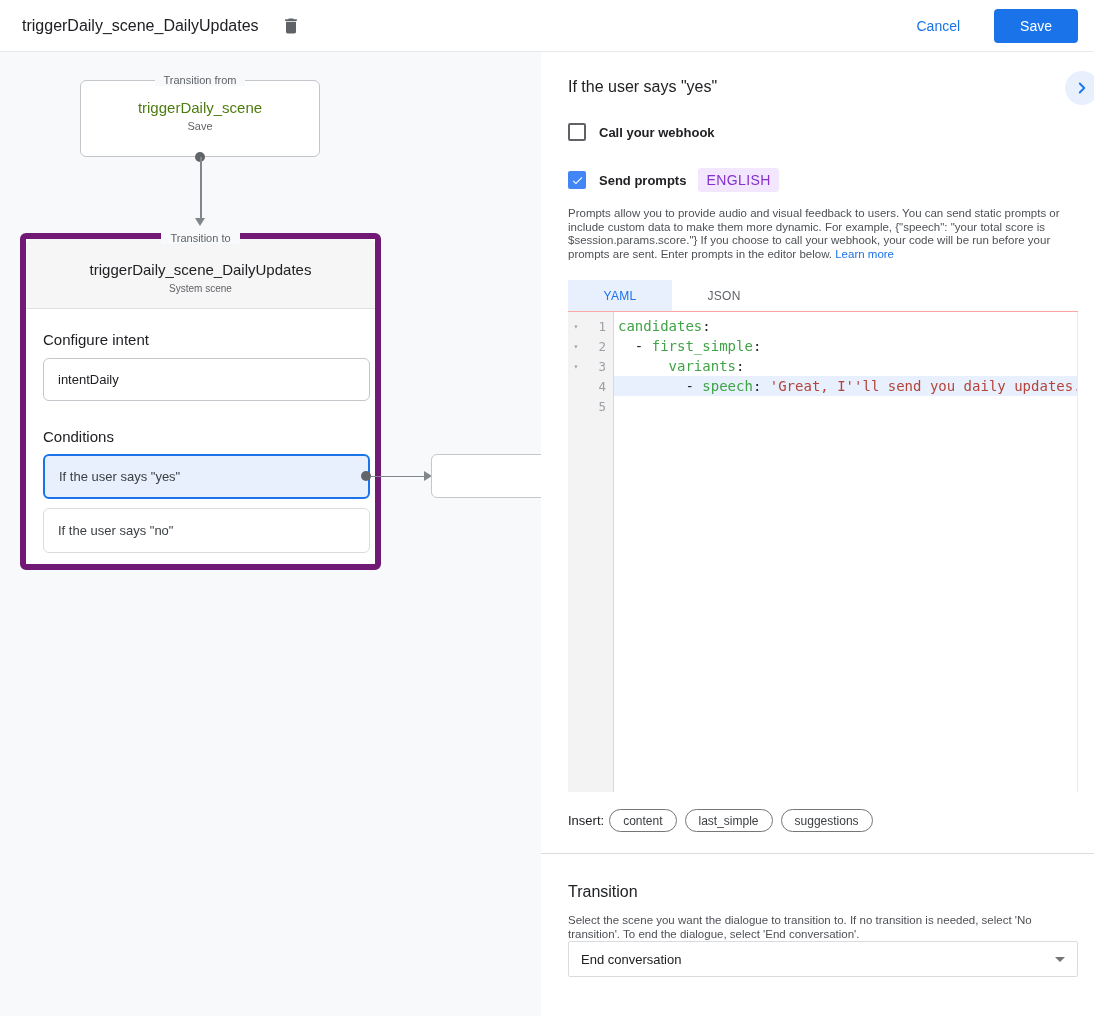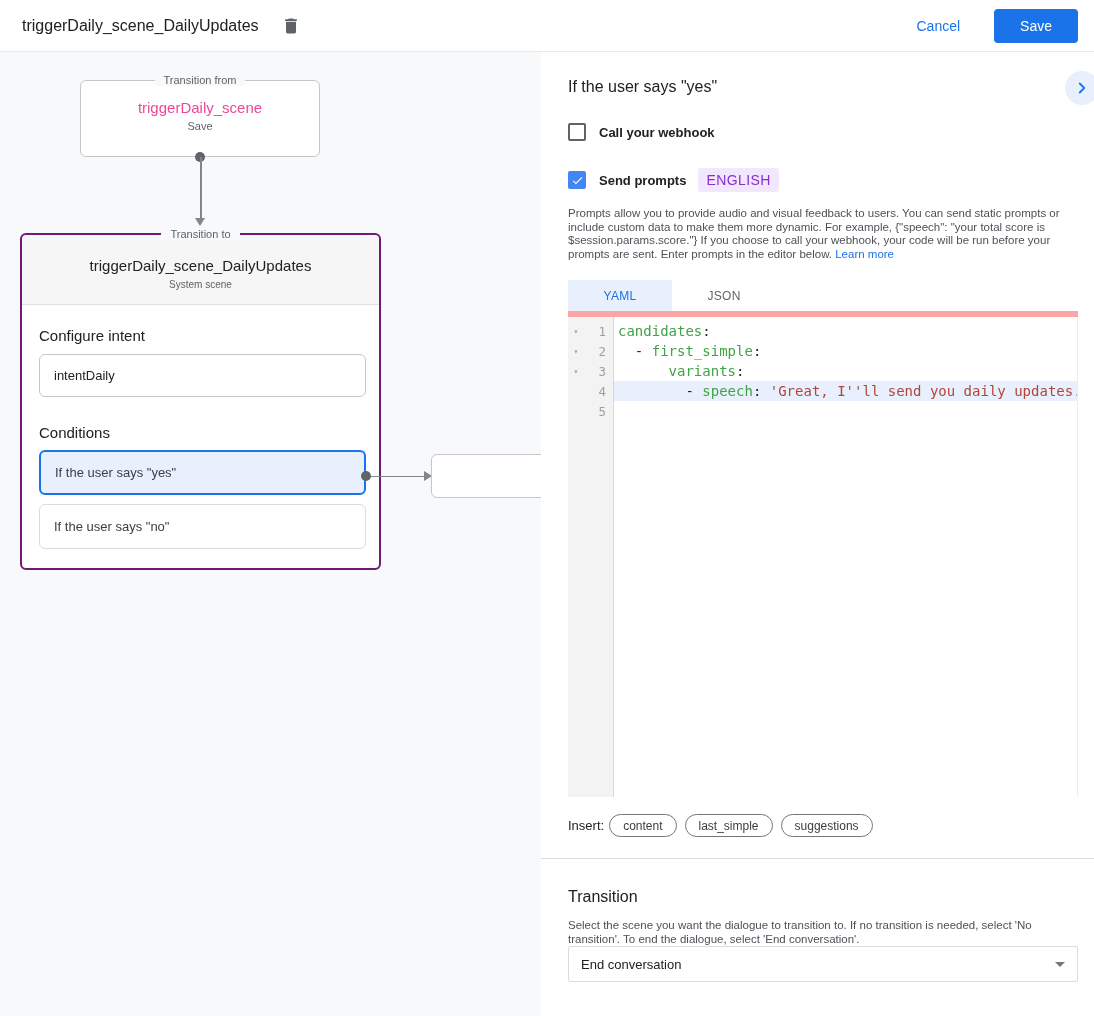--- a/index.html
+++ b/index.html
@@ -28,31 +28,31 @@
   }
   .legend {
     position:absolute; left:0; right:0; top:-7px; text-align:center;
     font-size:11px; color:#5f6368; pointer-events:none;
   }
   .legend span { background:#f8f9fa; padding:0 9px; }
   .from-box {
     position:absolute; left:80px; top:28px; width:240px; height:77px;
     background:#fff; border:1px solid #c3c7cc; border-radius:6px; text-align:center;
   }
-  .from-box .scene-name { margin-top:18px; font-size:15px; color:#ec4899; }
+  .from-box .scene-name { margin-top:18px; font-size:15px; color:#4d7c0f; }
   .from-box .scene-type { margin-top:4px; font-size:11px; color:#5f6368; }
   .conn-dot { position:absolute; width:10px; height:10px; border-radius:50%; background:#616469; }
   .vline { position:absolute; left:200px; top:105px; width:1.5px; height:62px; background:#80868b; }
   .arrow-down {
     position:absolute; left:195px; top:166px; width:0; height:0;
     border-left:5.5px solid transparent; border-right:5.5px solid transparent; border-top:8px solid #80868b;
   }
   .to-card {
     position:absolute; left:20px; top:181px; width:361px; height:337px;
-    background:#fff; border:2px solid #701a75; border-radius:6px;
+    background:#fff; border:6px solid #701a75; border-radius:6px;
   }
   .legend-to span { background:#f8f9fa; }
   .to-card-header {
     height:70px; background:#f6f6f6; border-bottom:1px solid #e0e0e0;
     border-radius:6px 6px 0 0; text-align:center;
   }
   .to-card-header .scene-name { padding-top:22px; font-size:15px; color:#202124; }
   .to-card-header .scene-type { margin-top:5px; font-size:10px; color:#5f6368; }
   .to-card-body { padding:0 17px; }
   .section-label { font-size:15px; color:#202124; }
@@ -99,21 +99,21 @@
   .checkbox.unchecked { border:2px solid #5f6368; background:#fff; }
   .checkbox.checked { background:#4285f4; border:2px solid #4285f4; }
   .check-row .check-label { margin-left:13px; font-size:13px; font-weight:700; color:#202124; }
   .lang-badge {
     margin-left:12px; background:#f2e7fe; color:#8430ce; font-size:14px; font-weight:500;
     letter-spacing:.4px; padding:4px 8px; border-radius:3px;
   }
   .prompts-desc { margin-top:15px; font-size:11.5px; line-height:13.5px; color:#4d5156; width:512px; }
   .learn-more { color:#1a73e8; text-decoration:none; cursor:pointer; }
 
-  .tabs { margin-top:19px; display:flex; border-bottom:6px solid #fca5a5; }
+  .tabs { margin-top:19px; display:flex; border-bottom:1px solid #fca5a5; }
   .tab {
     width:104px; height:31px; display:flex; align-items:center; justify-content:center;
     font-size:12px; font-weight:500; letter-spacing:.3px; color:#5f6368; cursor:pointer;
   }
   .tab.active { background:#e8f0fe; color:#1a73e8; }
 
   .editor { display:flex; height:480px; border-right:1px solid #ececec; font-family:"DejaVu Sans Mono", monospace; }
   .editor-gutter {
     width:46px; flex:none; background:#f3f3f3; border-right:1px solid #d9d9d9;
     padding-top:4px; color:#9aa0a6;

